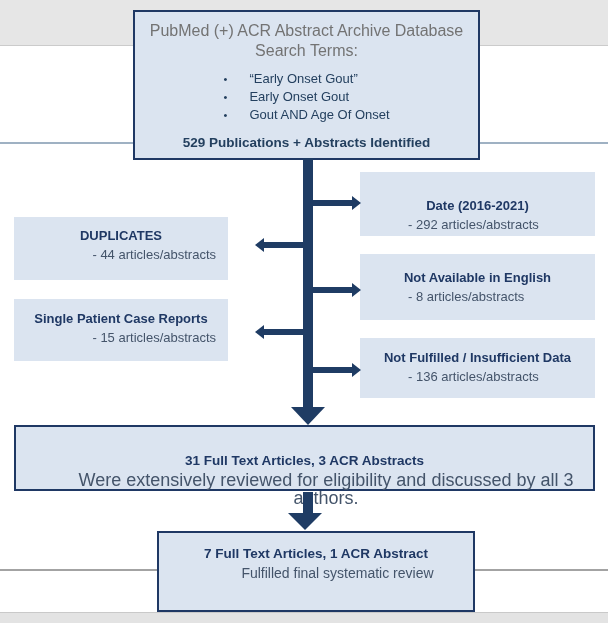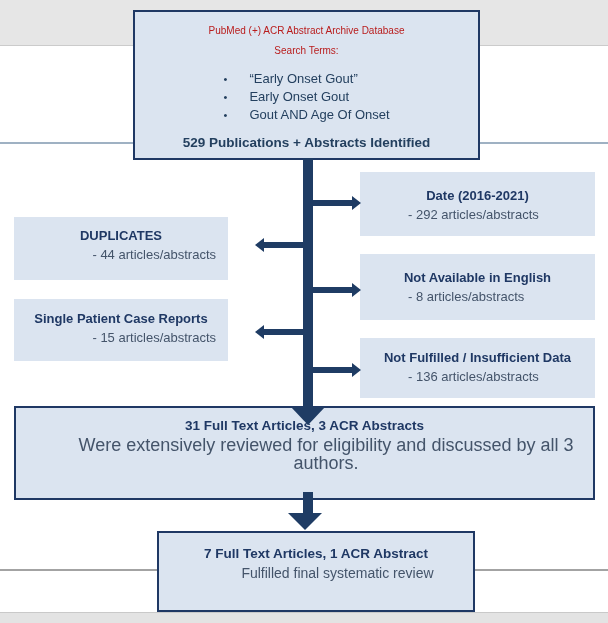--- a/index.html
+++ b/index.html
@@ -16,40 +16,40 @@
   .rule-top{top:142px;background:#9fb1c3;}
   .rule-bottom{top:569px;background:#a3a3a3;}
 
   
   .box{position:absolute;background:#dbe4f0;box-sizing:border-box;z-index:1;}
   .bordered{border:2px solid #1f3864;}
   .navy{color:#1f3864;}
   .grayblue{color:#44546a;margin-left:43px;}
 
   .src-box{left:133px;top:10px;width:347px;height:150px;text-align:center;padding-top:9px;}
-  .src-title{font-size:10px;line-height:20px;color:#b91c1c;text-align:center;}
+  .src-title{font-size:16px;line-height:20px;color:#737373;text-align:center;}
   .bullet-list{width:fit-content;margin:9px auto 0 auto;text-align:left;}
   .bullet-row{display:flex;font-size:13px;line-height:18px;color:#24405f;}
   .bullet-dot{width:10px;margin-right:16px;font-size:11px;}
   .src-summary{margin-top:11px;font-size:13.5px;font-weight:bold;color:#24405f;}
 
   .side-box{width:235px;box-sizing:border-box;font-size:13px;line-height:19px;}
   .side-box .t{font-weight:bold;text-align:center;}
   .right-box{left:360px;}
   .right-box .d{text-align:left;padding-left:5px;}
   .left-box{left:14px;width:214px;}
   .left-box .d{text-align:right;padding-right:12px;}
 
-  .rb1{top:172px;height:64px;padding-top:14px;}
+  .rb1{top:172px;height:64px;padding-top:24px;}
   .rb2{top:254px;height:66px;padding-top:14px;}
   .rb3{top:338px;height:60px;padding-top:10px;}
   .lb1{top:217px;height:63px;padding-top:9px;}
   .lb2{top:299px;height:62px;padding-top:10px;}
 
-  .review-box{left:14px;top:406px;width:581px;height:94px;text-align:center;padding-top:8px;}
+  .review-box{left:14px;top:425px;width:581px;height:66px;text-align:center;padding-top:24px;}
   .review-box .t{font-size:13.5px;font-weight:bold;line-height:20px;}
   .review-box .d{font-size:18px;line-height:18px;}
 
   .final-box{left:157px;top:531px;width:318px;height:81px;text-align:center;padding-top:11px;}
   .final-box .t{font-size:13.5px;font-weight:bold;line-height:20px;}
   .final-box .d{font-size:14px;line-height:19px;}
 
   
   .arrow-part{position:absolute;z-index:2;}
   .trunk-main{left:303px;top:158px;width:10px;height:249px;background:#1f3c64;}

